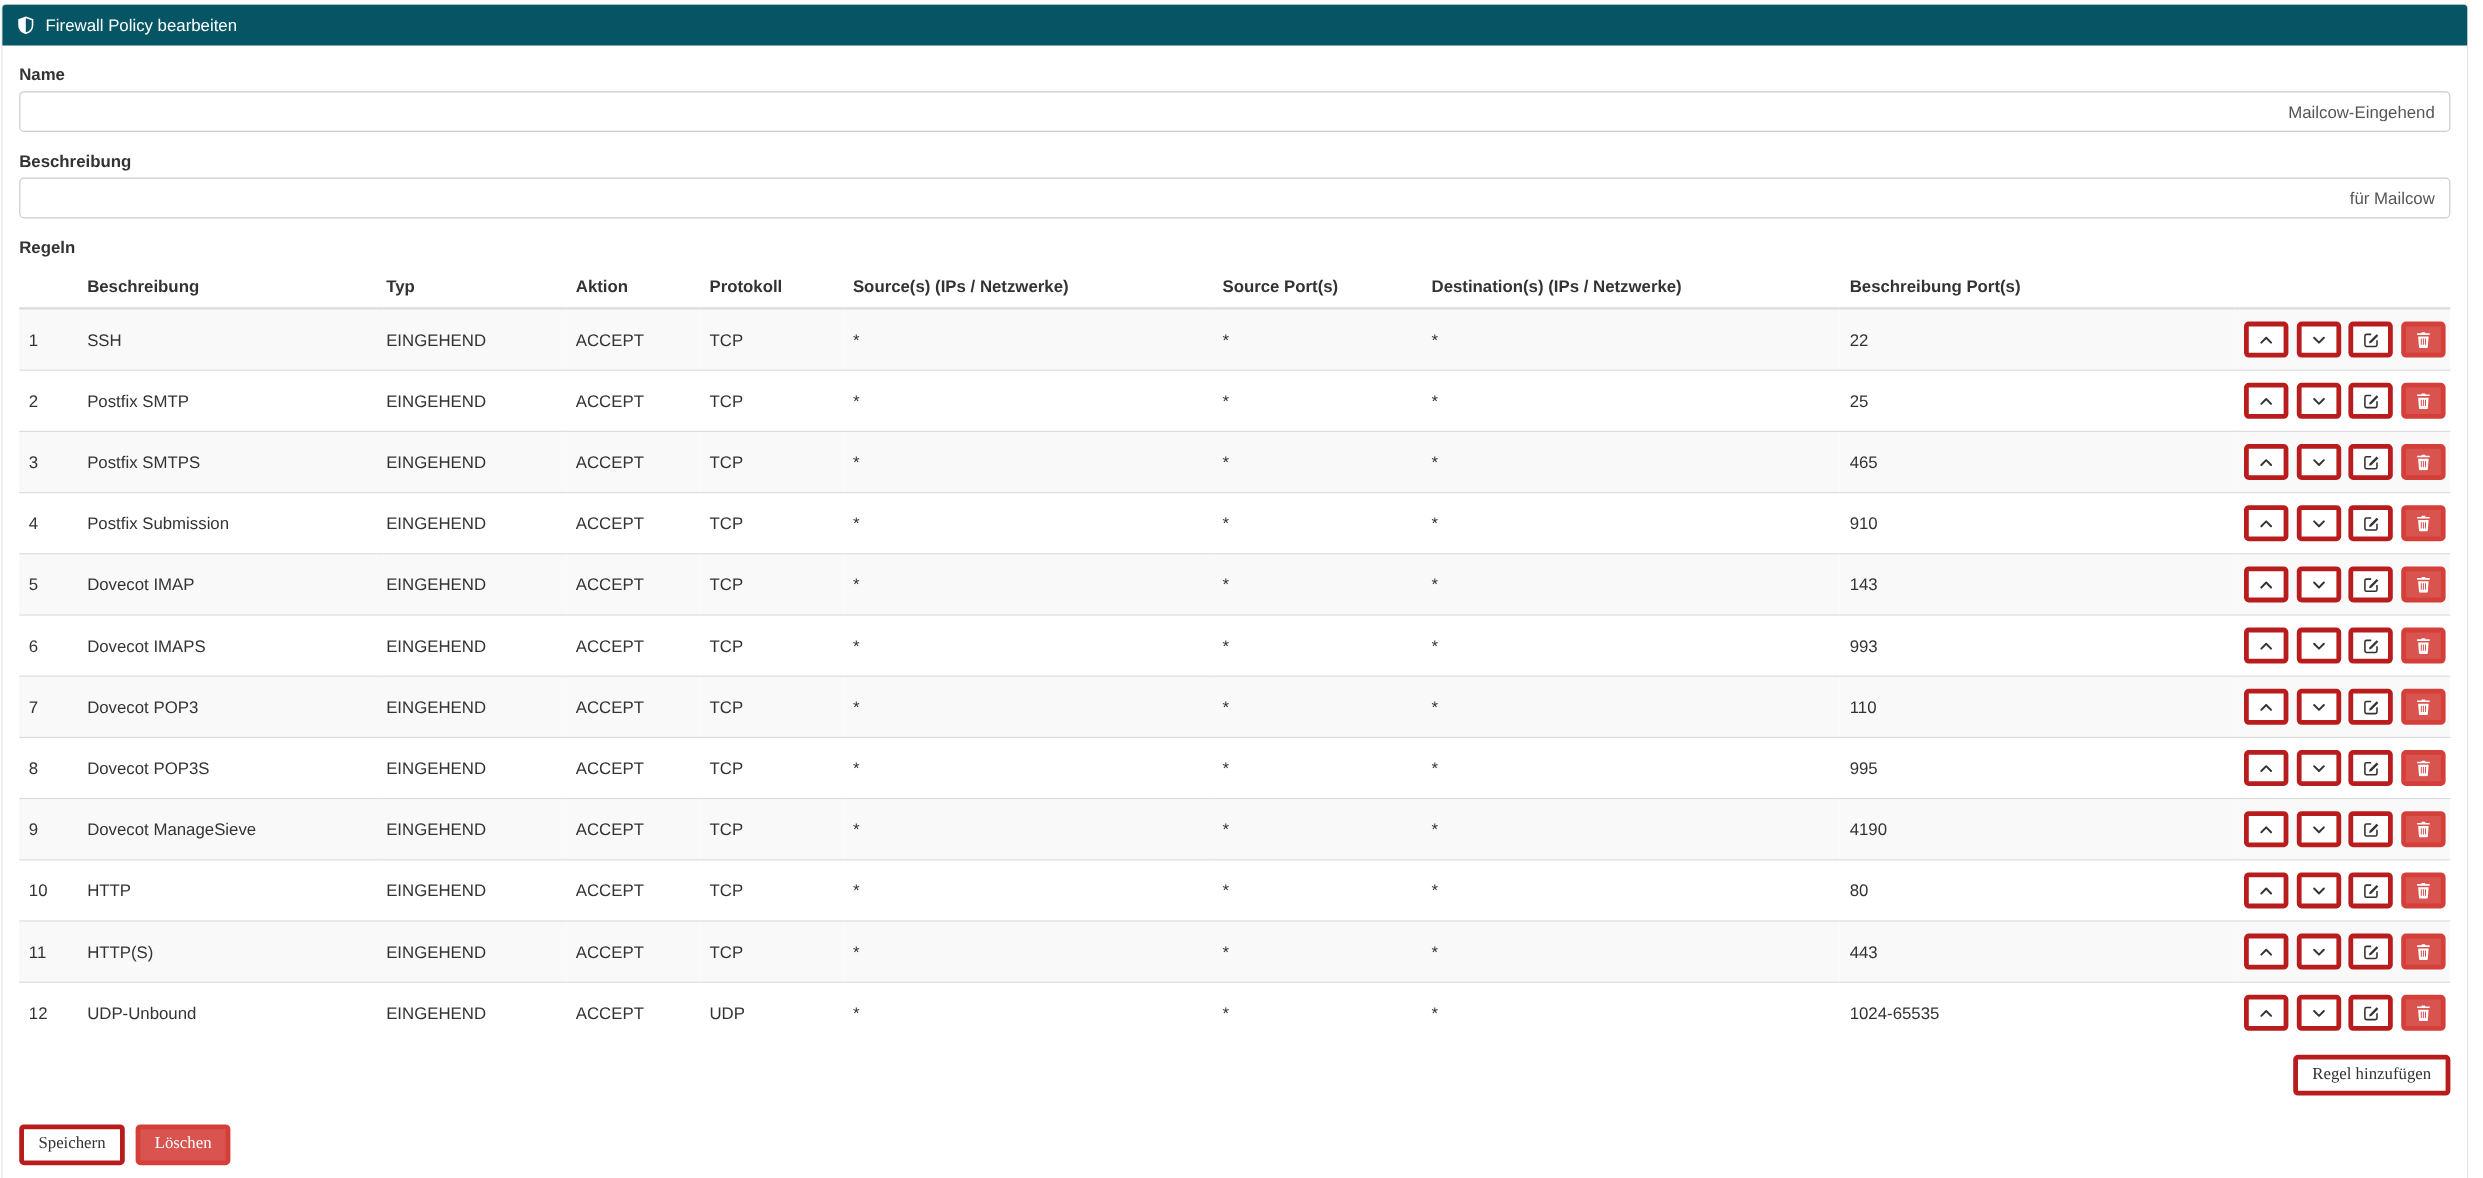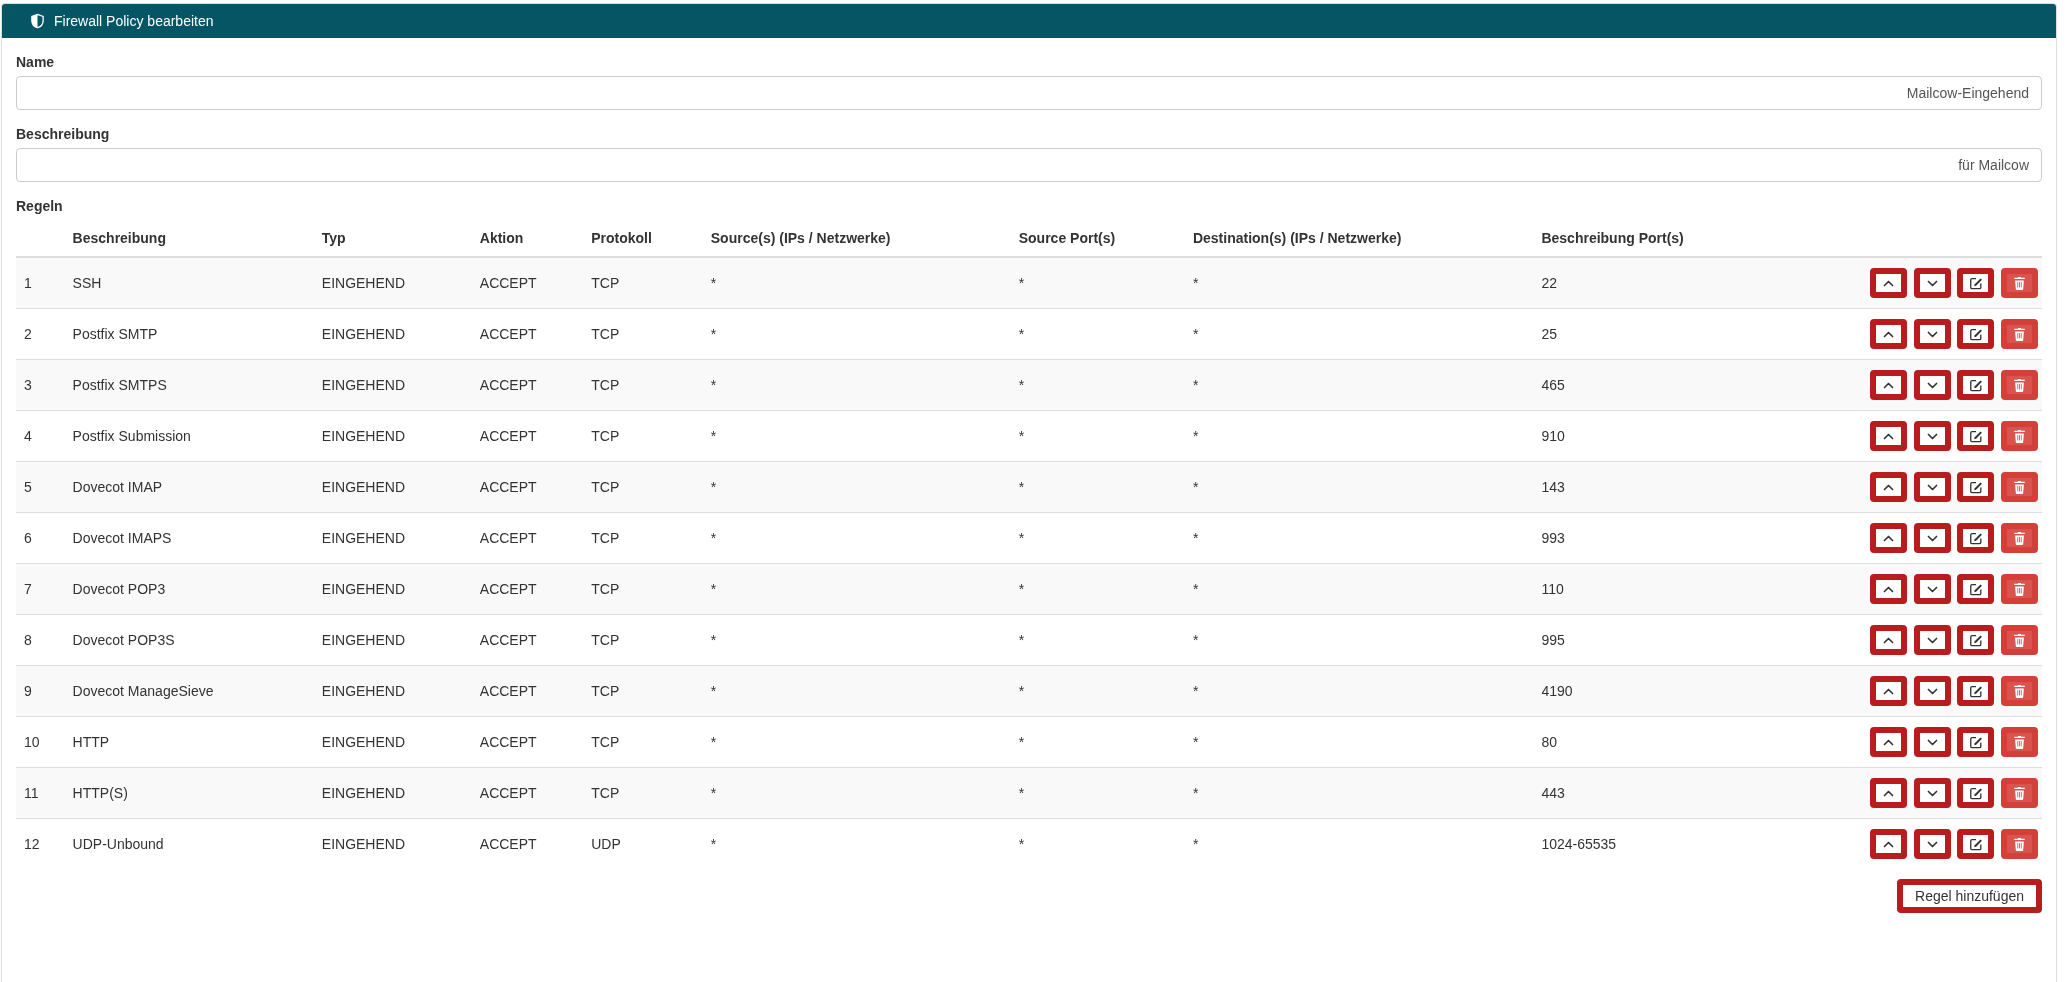--- a/index.html
+++ b/index.html
@@ -17,21 +17,21 @@
     height: 979px;
     border: 1px solid #ddd;
     border-bottom: none;
     border-radius: 4px 4px 0 0;
     background: #fff;
   }
   .panel-heading {
     background: #055565;
     color: #fff;
     height: 34px;
-    padding: 0 28px;
+    padding: 0 12px;
     display: flex;
     align-items: center;
     gap: 9px;
     border-radius: 3px 3px 0 0;
     font-size: 14px;
   }
   .panel-body { padding: 16px 14px; }
 
   .form-label {
     display: block;
@@ -78,26 +78,26 @@
   table.rules tbody tr:nth-child(odd) { background: #f9f9f9; }
 
   .actions-cell { text-align: right; padding-top: 10px !important; padding-bottom: 10px !important; }
 
   .btn {
     display: inline-flex;
     align-items: center;
     justify-content: center;
     height: 30px;
     padding: 5px 10px;
-    border: 6px solid #b91c1c;
+    border: 4px solid #b91c1c;
     border-radius: 4px;
     background: #fff;
     color: #333;
     font-size: 14px;
-    font-family: Liberation Sans, sans-serif;
+    font-family: Liberation Serif, serif;
     cursor: pointer;
     vertical-align: middle;
   }
   .btn + .btn { margin-left: 3px; }
   .btn-icon { width: 37px; }
   .btn-danger {
     background: #d9534f;
     border-color: #d43f3a;
     color: #fff;
   }
@@ -700,15 +700,19 @@
           </button>
         </td>
       </tr>
     </tbody>
     </table>
 
     <div class="add-rule-row">
       <button class="btn btn-lg" type="button">Regel hinzufügen</button>
     </div>
 
+    <div class="footer-buttons">
+      <button class="btn btn-lg" type="button">Speichern</button>
+      <button class="btn btn-lg btn-danger" type="button">Löschen</button>
+    </div>
 
   </div>
 </div>
 
 </body></html>

